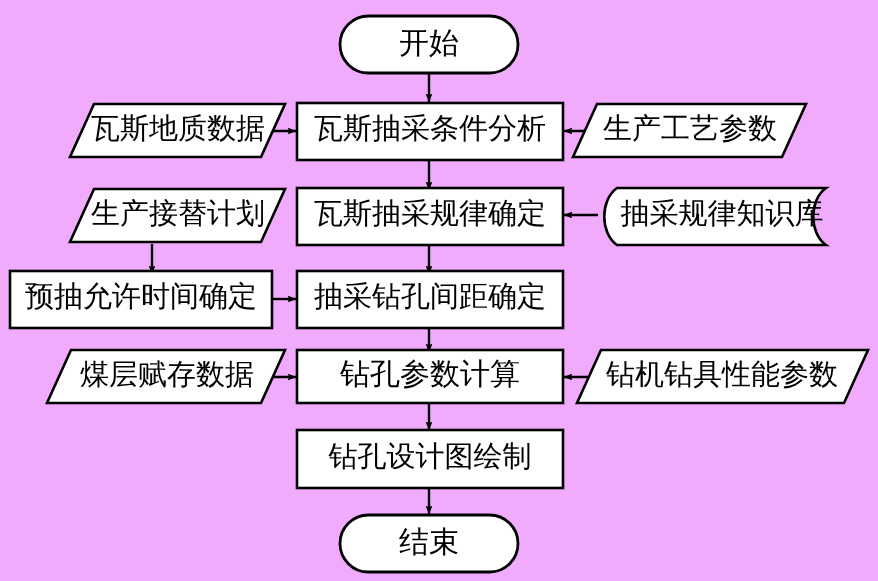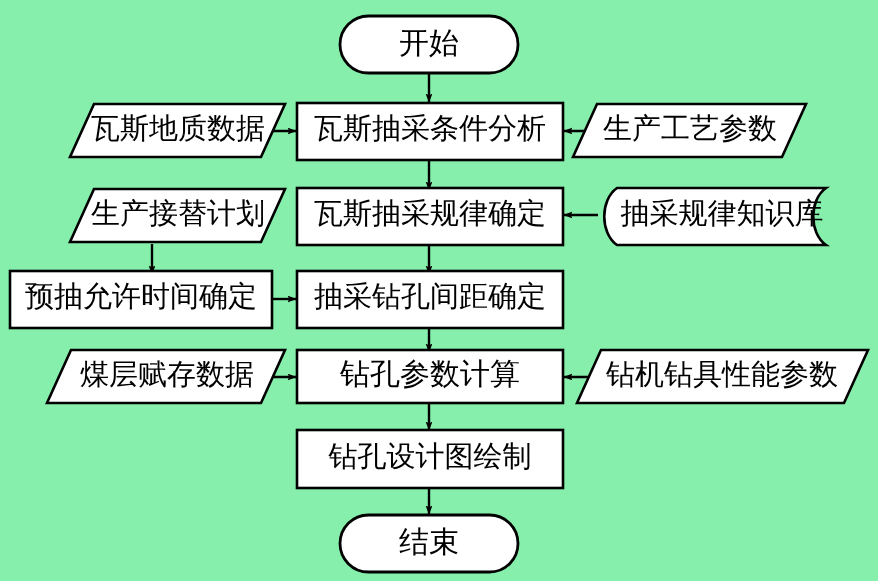--- a/index.html
+++ b/index.html
@@ -7,21 +7,21 @@
     padding: 0;
     background: #ffffff;
   }
   body {
     font-family: "Liberation Serif", "DejaVu Serif", serif;
   }
   #canvas {
     position: relative;
     width: 878px;
     height: 581px;
-    background: #86efac;
+    background: #f0abfc;
     overflow: hidden;
     text-align: center;
   }
   #flow-svg {
     position: absolute;
     top: 0;
     left: 0;
     width: 878px;
     height: 581px;
   }

